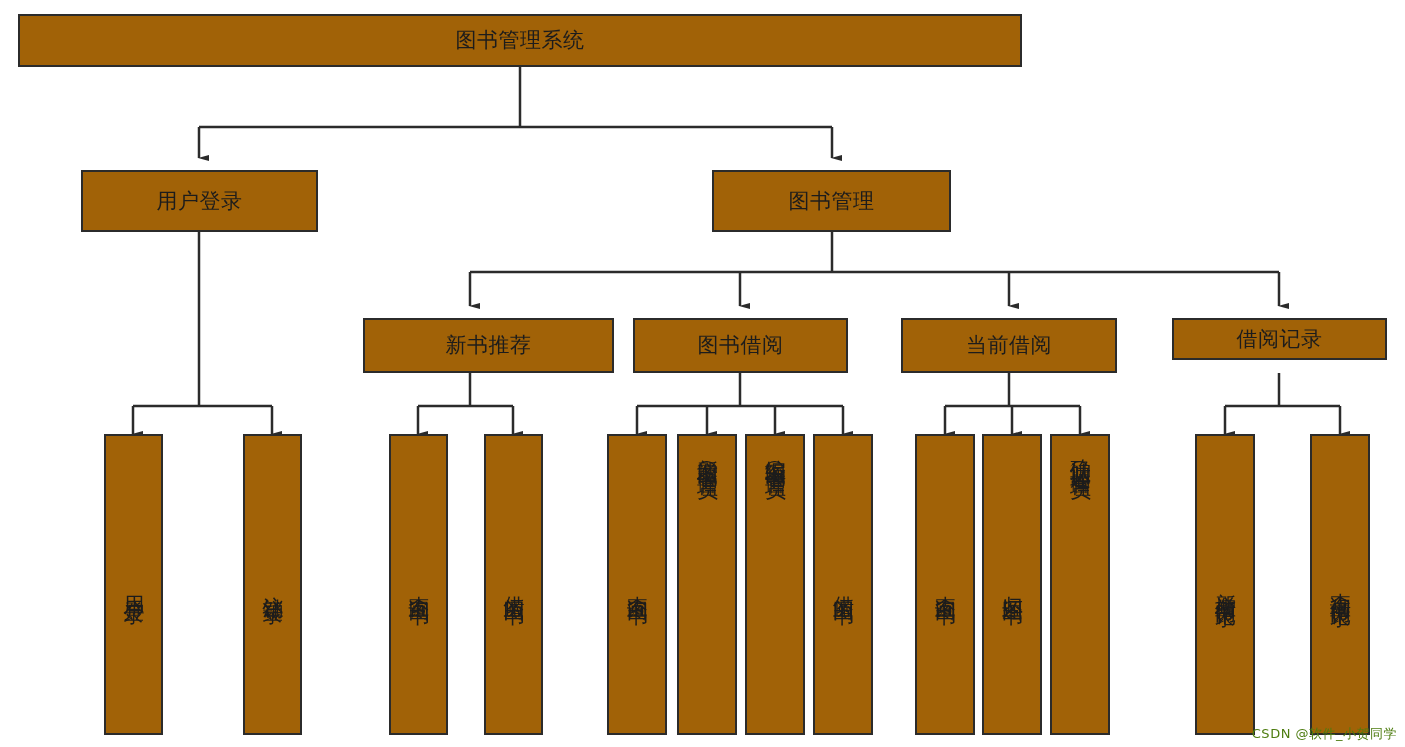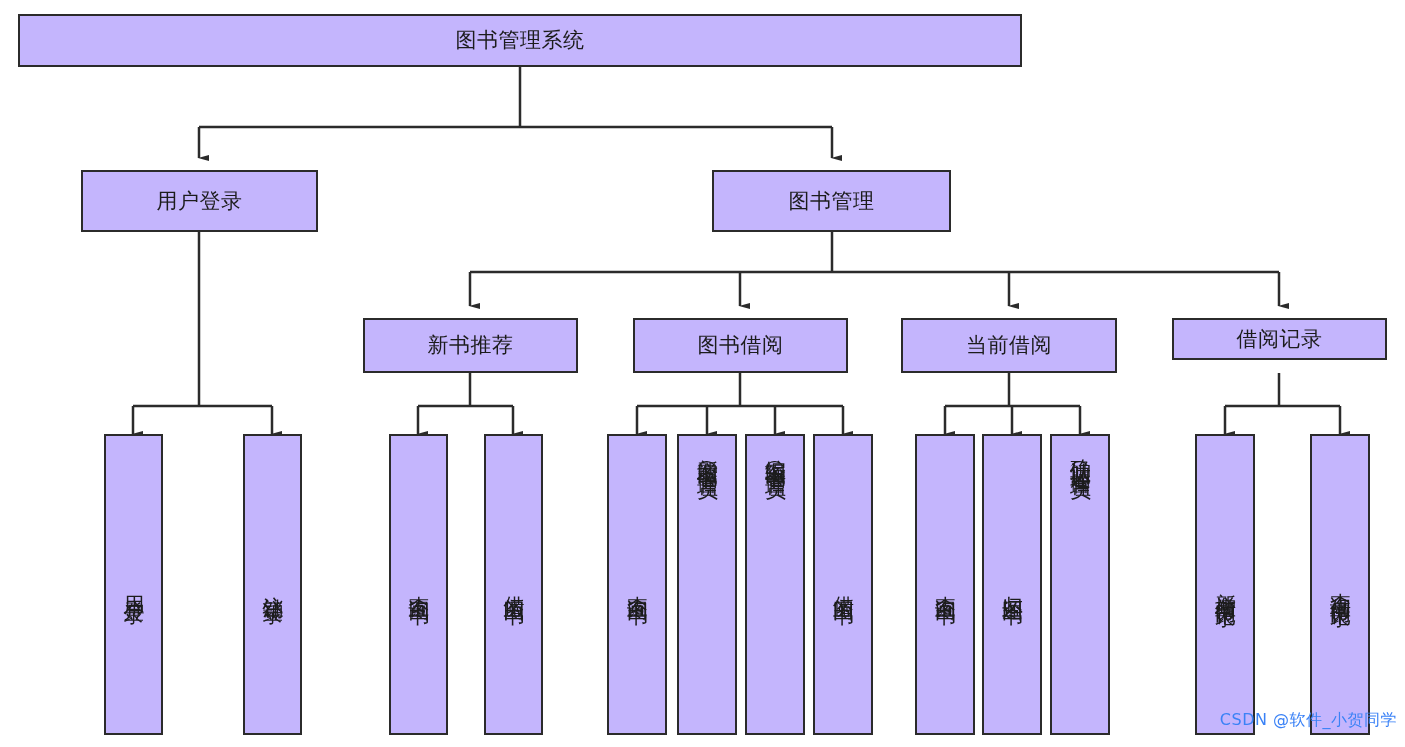--- a/index.html
+++ b/index.html
@@ -23,21 +23,21 @@
     position: absolute;
     left: 0;
     top: 0;
     width: 1405px;
     height: 747px;
     pointer-events: none;
   }
   .node {
     position: absolute;
     box-sizing: border-box;
-    background: #c4b5fd;
+    background: #a16207;
     border: 2.5px solid #2b2b2b;
     display: flex;
     align-items: center;
     justify-content: center;
     z-index: 2;
   }
   .node .label {
     font-size: 21px;
     line-height: 1.18;
     letter-spacing: 0.5px;
@@ -57,23 +57,23 @@
     justify-content: center;
     padding-top: 6px;
   }
   .node.leaf.mid {
     align-items: center;
     padding-top: 0;
   }
   .watermark {
     position: absolute;
     right: 8px;
-    bottom: 16px;
-    font-size: 16px;
-    color: #3b82f6;
+    bottom: 4px;
+    font-size: 13px;
+    color: #4d7c0f;
     z-index: 5;
     white-space: nowrap;
     letter-spacing: 0.5px;
   }
 </style>
 </head>
 <body>
 
 <div id="canvas">
 
@@ -132,21 +132,21 @@
   </div>
 
   <div class="node" style="left:81px; top:170px; width:237px; height:62px;">
     <span class="label">用户登录</span>
   </div>
 
   <div class="node" style="left:712px; top:170px; width:239px; height:62px;">
     <span class="label">图书管理</span>
   </div>
 
-  <div class="node" style="left:363px; top:318px; width:215px; height:55px;">
+  <div class="node" style="left:363px; top:318px; width:251px; height:55px;">
     <span class="label">新书推荐</span>
   </div>
 
   <div class="node" style="left:633px; top:318px; width:215px; height:55px;">
     <span class="label">图书借阅</span>
   </div>
 
   <div class="node" style="left:901px; top:318px; width:216px; height:55px;">
     <span class="label">当前借阅</span>
   </div>

